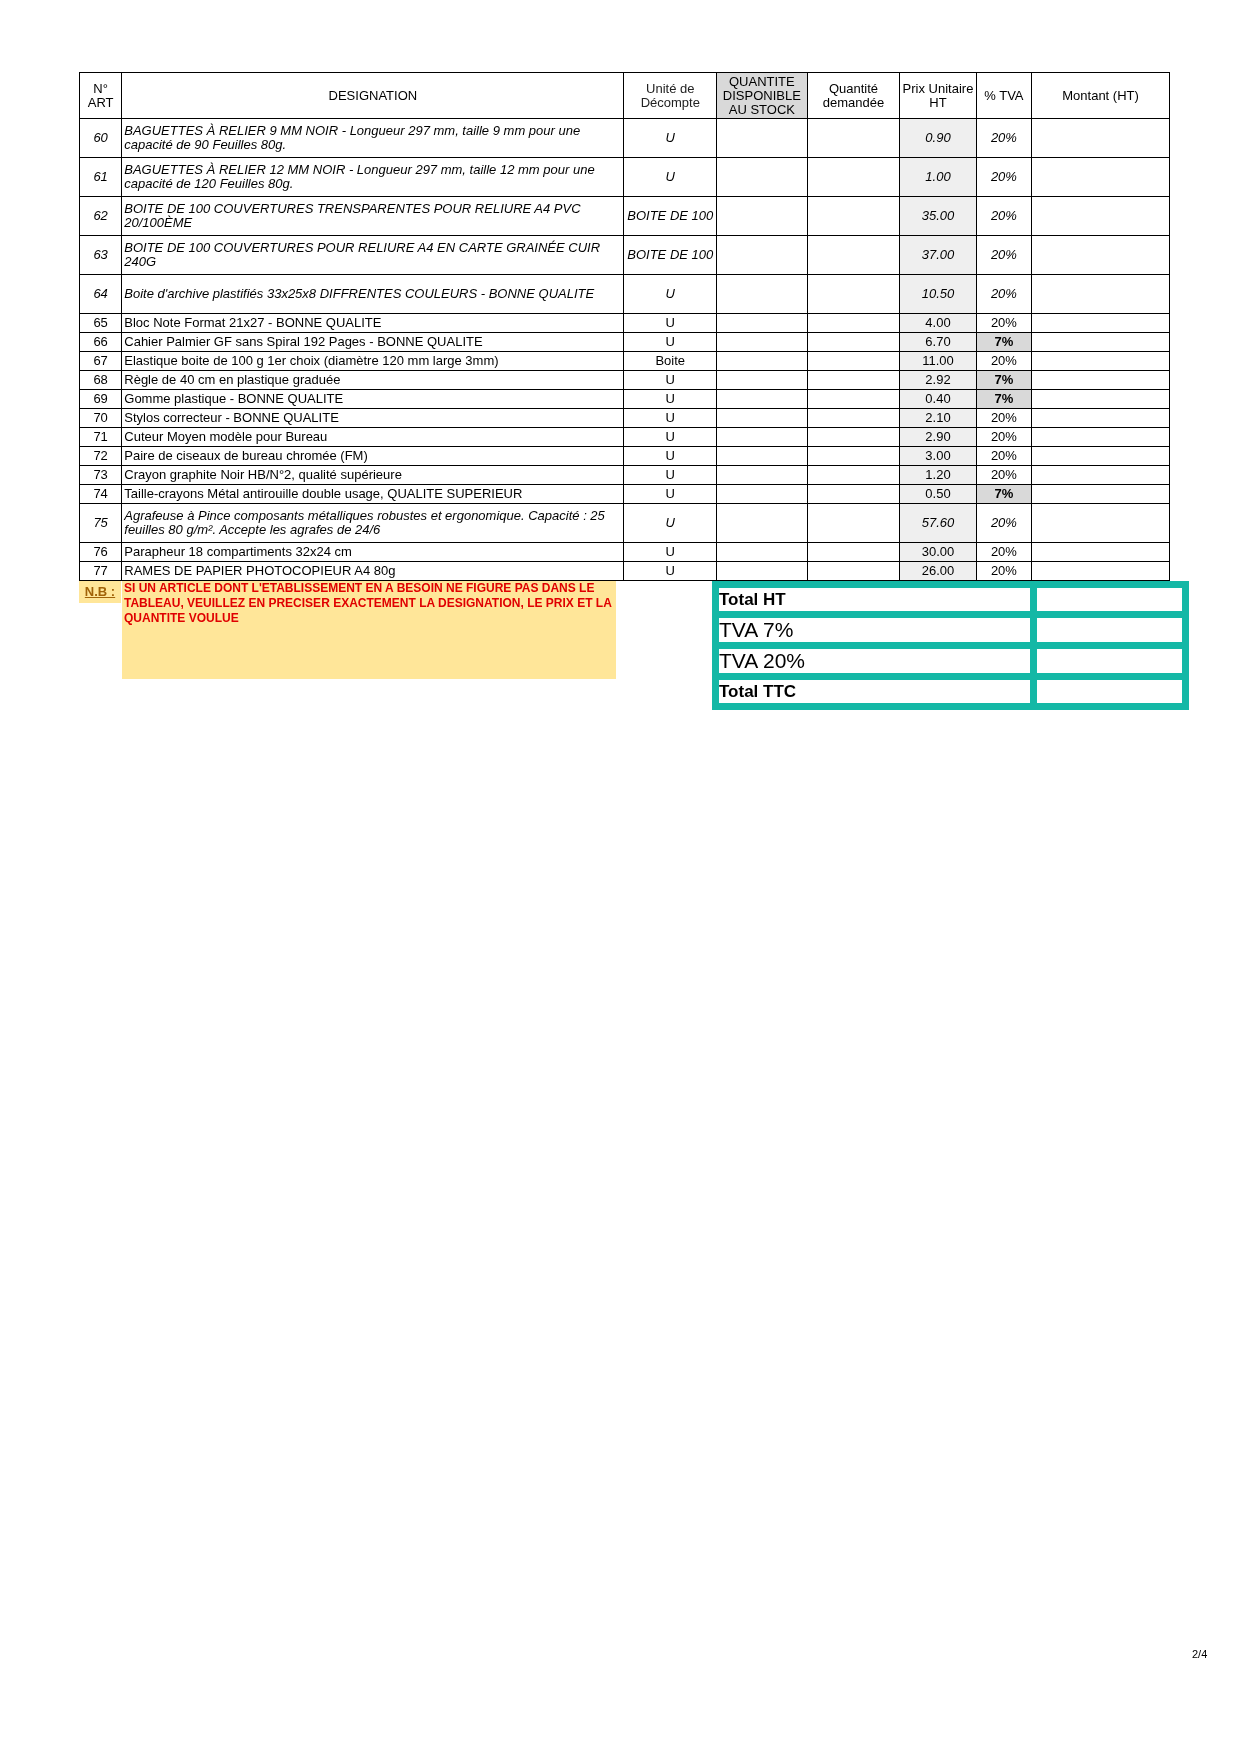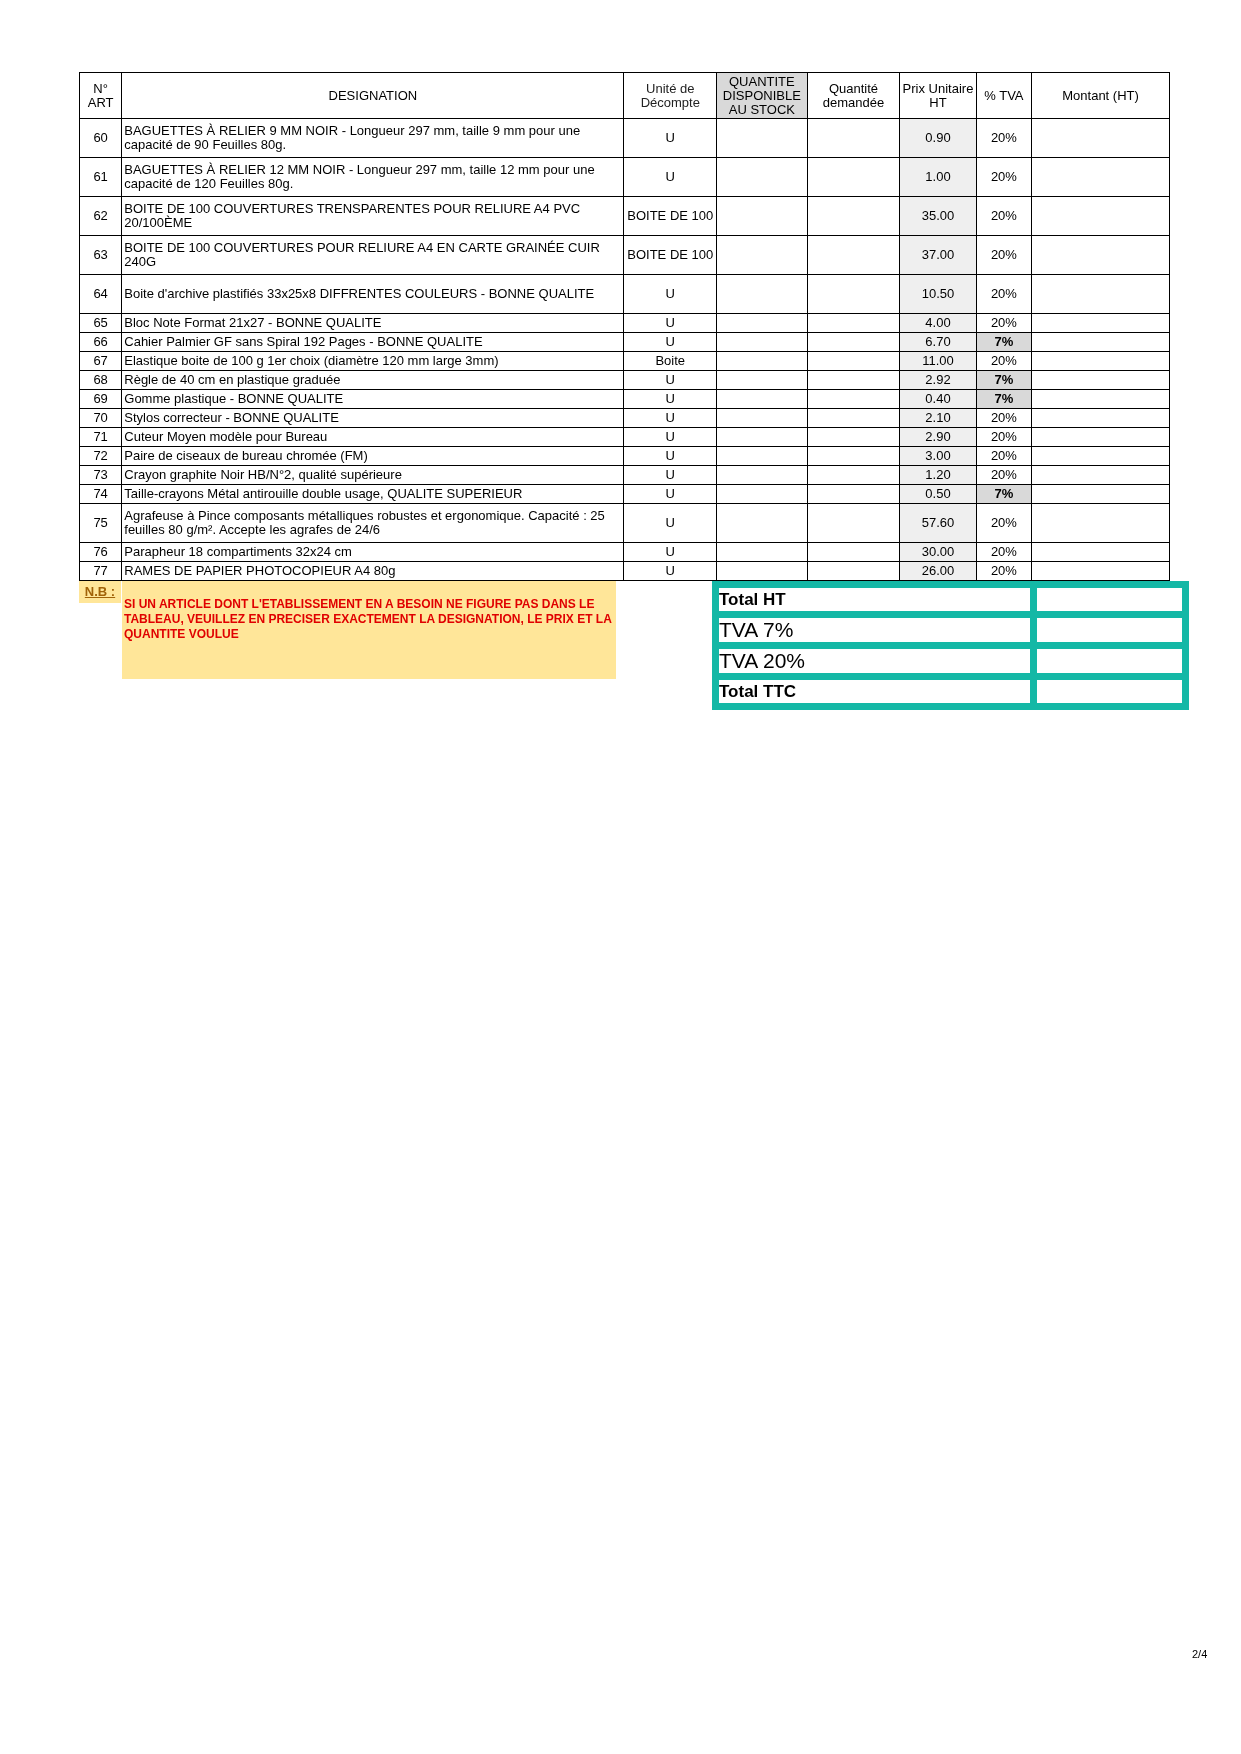--- a/index.html
+++ b/index.html
@@ -18,25 +18,25 @@
   th.h-qty { font-weight:bold; font-size:14px; line-height:15px; }
   th.h-price { font-size:12px; line-height:14px; }
   th.h-tva { font-size:11px; }
   th.h-amt { font-weight:bold; font-size:12px; }
   td.num { text-align:center; font-size:12px; }
   td.des { text-align:left; font-size:13px; line-height:14px; }
   td.unit { text-align:center; font-size:12px; }
   td.price { text-align:center; background:#efefef; font-weight:bold; font-size:13px; }
   td.tva { text-align:center; font-size:12px; }
   td.tva.t7 { background:#d9d9d9; font-weight:bold; }
-  tr.r-tall td { height:38px; }
+  tr.r-tall td { height:38px;font-style:italic; }
   tr.r-one td { height:18px; }
   .lower { position:relative; height:100px; }
   .nb-label { position:absolute; left:0; top:0; width:42px; height:22px; background:#ffe699; color:#a16207; font-weight:bold; font-size:13px; text-decoration:underline; text-align:center; line-height:22px; }
-  .nb-text { position:absolute; left:43px; top:0; width:494px; height:98px; background:#ffe699; color:#e00000; font-weight:bold; font-size:12px; line-height:15px; padding:16px 2px; box-sizing:border-box; }
+  .nb-text { position:absolute; left:43px; top:0; width:494px; height:98px; background:#ffe699; color:#e00000; font-weight:bold; font-size:12px; line-height:15px; padding:0 2px; box-sizing:border-box; }
   table.totals { position:absolute; left:633px; top:0; border-collapse:collapse; table-layout:fixed; width:458px; border:2px solid #000; }
   table.totals td { border:7px solid #14b8a6; text-align:left; height:23px; padding:0; }
   table.totals td.lbl { width:311px; font-size:21px; }
   table.totals td.lbl.big { font-weight:bold; font-size:17px; }
   table.totals td.val { width:145px; }
   .page-num { position:absolute; left:1192px; top:1648px; font-size:11px; color:#000; }
 </style>
 </head>
 <body>
 

